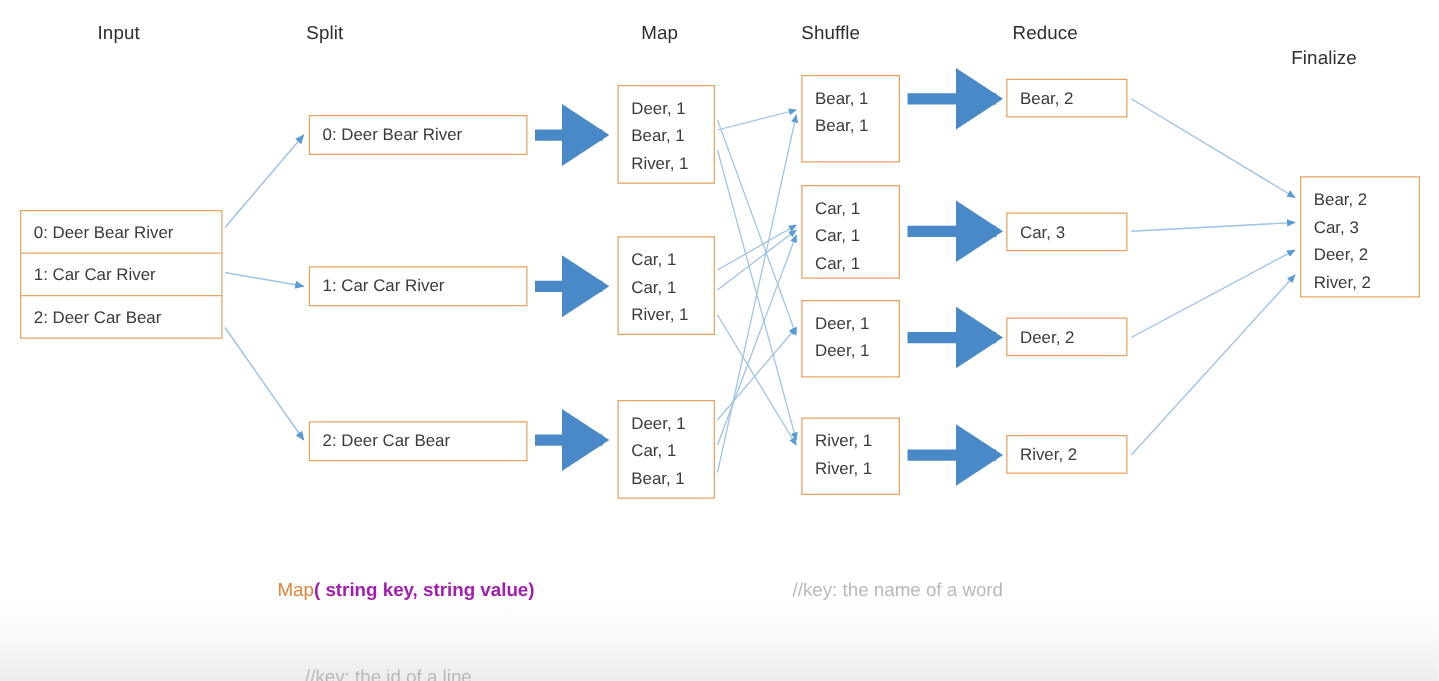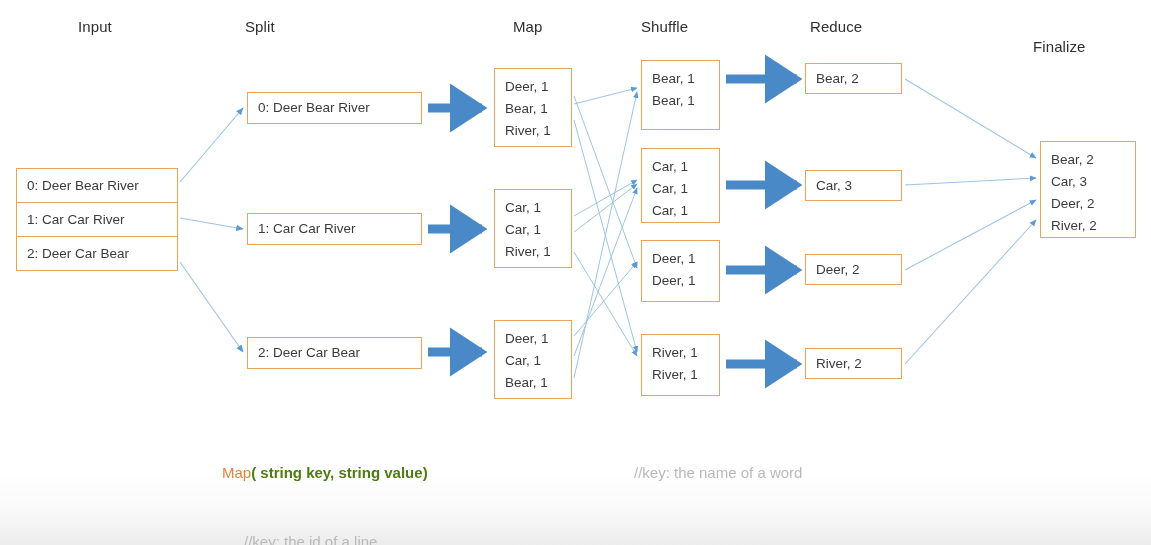--- a/index.html
+++ b/index.html
@@ -97,21 +97,21 @@
   
   .code-block {
     position: absolute;
     font-size: 15px;
     line-height: 23px;
     white-space: pre;
     z-index: 6;
   }
   .kw { color: #e2833c; }
   .cmt { color: #b9b9b9; }
-  .plain { color: #4d7c0f; font-weight: bold; }
+  .plain { color: #a21caf; font-weight: bold; }
   .codeline { white-space: pre; }
 </style>
 </head>
 <body>
 
 <div id="stage">
 
   <div class="col-header" style="left:78px;  top:18px;">Input</div>
   <div class="col-header" style="left:245px; top:18px;">Split</div>
   <div class="col-header" style="left:513px; top:18px;">Map</div>

